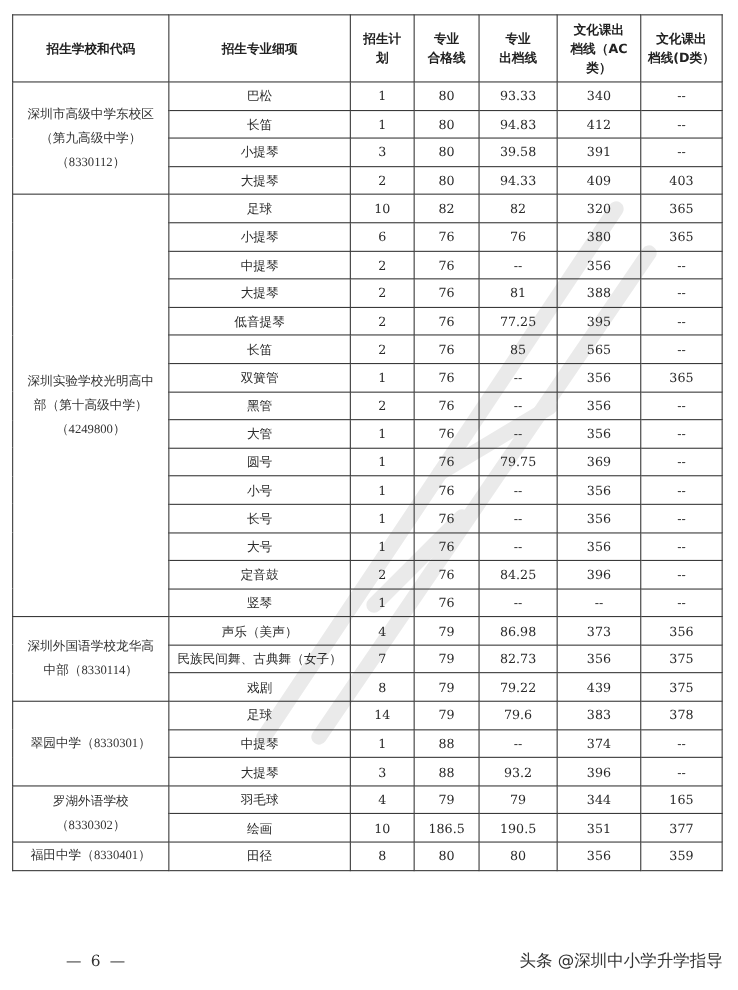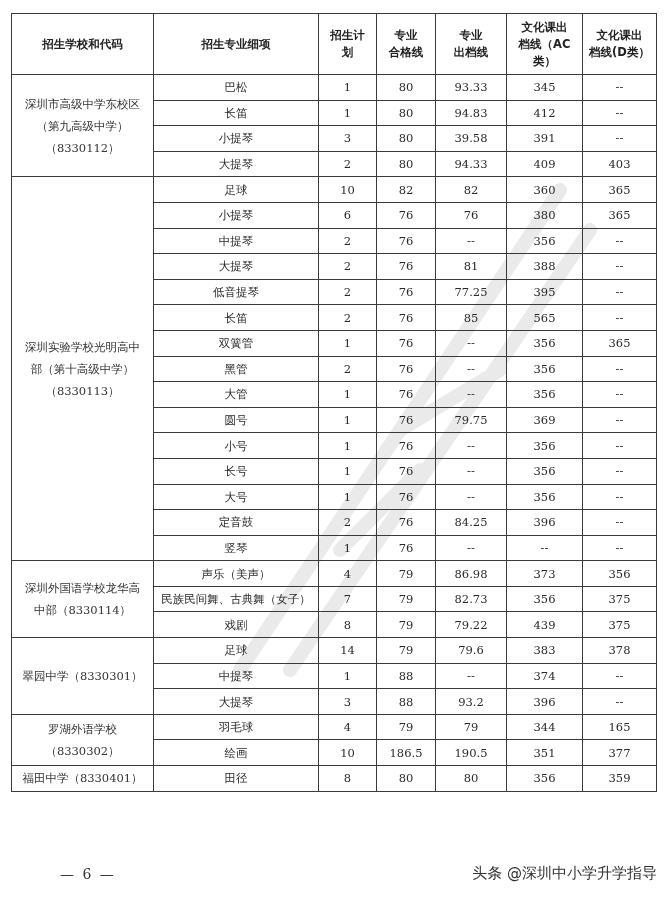--- a/index.html
+++ b/index.html
@@ -8,21 +8,21 @@
   .watermark { position:absolute; left:200px; top:170px; width:400px; height:520px;
                pointer-events:none; opacity:0.08; }
   table.main { position:absolute; left:11px; top:13px; border-collapse:collapse;
                table-layout:fixed; width:645px; }
   table.main td, table.main th { border:1px solid #3a3a3a; text-align:center;
                vertical-align:middle; padding:0; font-size:11.5px; font-weight:normal;
                line-height:14px; }
   table.main th { font-family:"DejaVu Sans","Liberation Sans",sans-serif; font-weight:bold;
                font-size:11.5px; line-height:17px; height:60px; color:#222; }
   table.main tr.data td { height:24.6px; }
-  table.main td.school { font-size:11.5px; line-height:22px; padding:0 4px; color:#333; }
+  table.main td.school { font-size:11.5px; line-height:22px; padding:0 4px; color:#333;font-family:Liberation Serif, serif; }
   .footer-page { position:absolute; left:60px; top:866px; font-size:14px; color:#333;
                  font-family:"DejaVu Serif","Liberation Serif",serif; letter-spacing:2px; }
   .footer-source { position:absolute; right:14px; top:864px; font-size:15px; color:#333;
                    font-family:"DejaVu Sans","Liberation Sans",sans-serif;margin-left:12px; }
 </style>
 </head>
 <body>
 
 <svg class="watermark" viewBox="0 0 400 520">
   <g stroke="#000" stroke-width="14" fill="none" stroke-linecap="round">
@@ -78,21 +78,21 @@
       <tr class="data">
         <td class="school" rowspan="4">
           <div>深圳市高级中学东校区</div>
           <div>（第九高级中学）</div>
           <div>（8330112）</div>
         </td>
         <td>巴松</td>
         <td>1</td>
         <td>80</td>
         <td>93.33</td>
-        <td>345</td>
+        <td>340</td>
         <td>--</td>
       </tr>
       <tr class="data">
         <td>长笛</td>
         <td>1</td>
         <td>80</td>
         <td>94.83</td>
         <td>412</td>
         <td>--</td>
       </tr>
@@ -109,27 +109,27 @@
         <td>2</td>
         <td>80</td>
         <td>94.33</td>
         <td>409</td>
         <td>403</td>
       </tr>
       <tr class="data">
         <td class="school" rowspan="15">
           <div>深圳实验学校光明高中</div>
           <div>部（第十高级中学）</div>
-          <div>（8330113）</div>
+          <div>（4249800）</div>
         </td>
         <td>足球</td>
         <td>10</td>
         <td>82</td>
         <td>82</td>
-        <td>360</td>
+        <td>320</td>
         <td>365</td>
       </tr>
       <tr class="data">
         <td>小提琴</td>
         <td>6</td>
         <td>76</td>
         <td>76</td>
         <td>380</td>
         <td>365</td>
       </tr>

